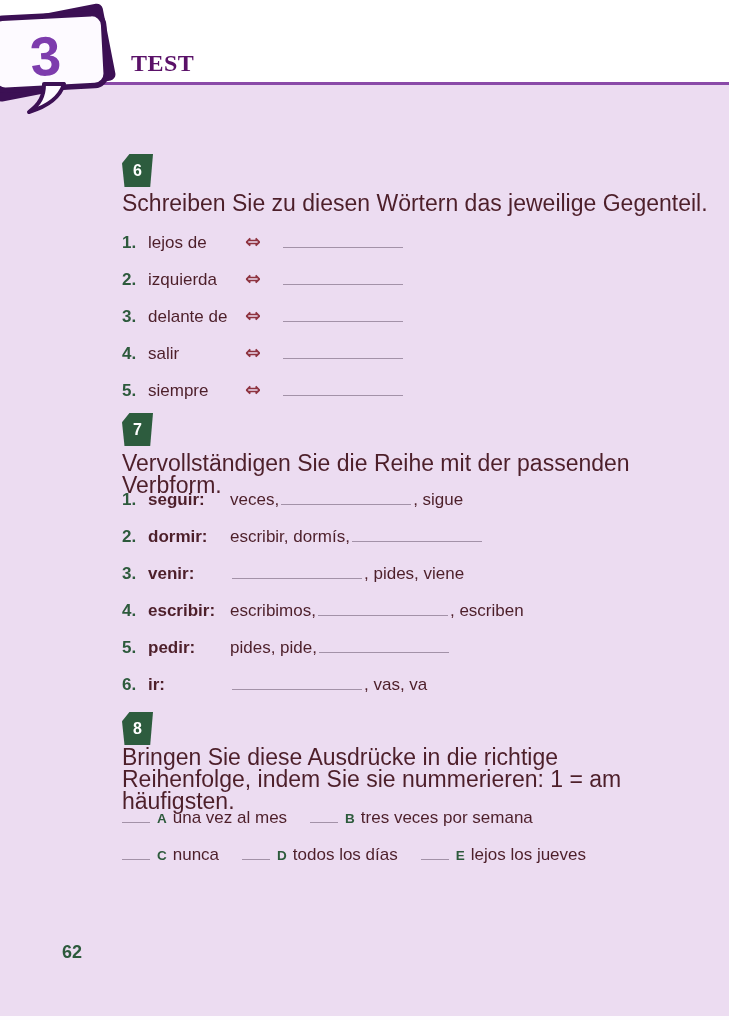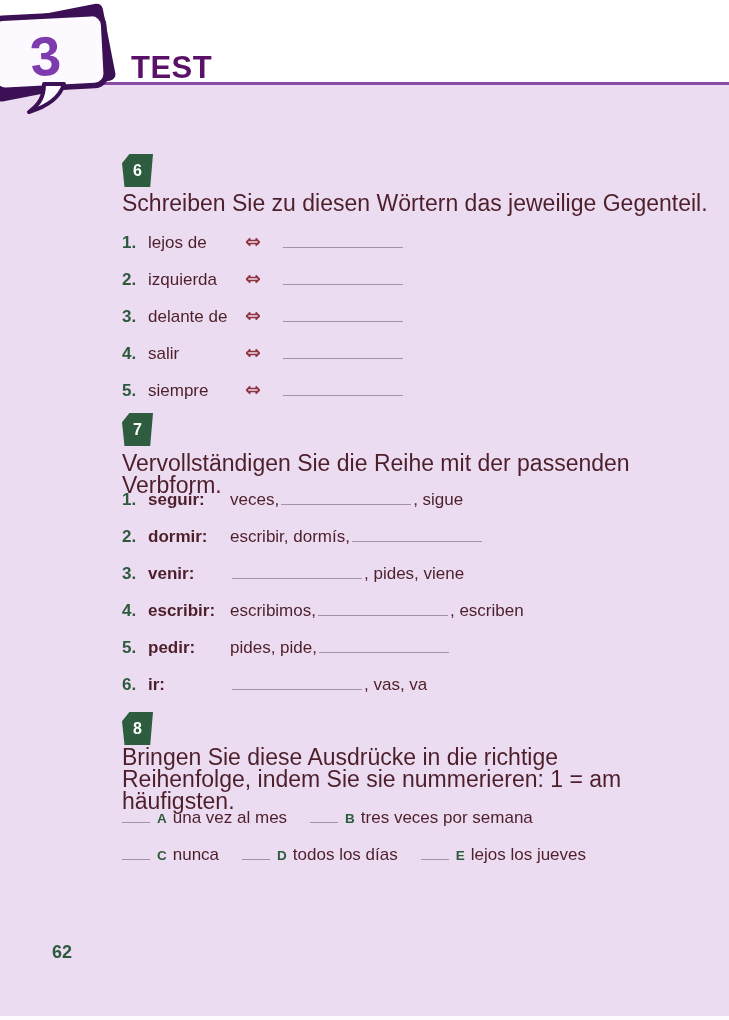--- a/index.html
+++ b/index.html
@@ -18,22 +18,23 @@
   .header-rule{
     position:absolute;left:0;top:82px;width:729px;height:3px;
     background:#8a4aa8;
   }
   .bubble-wrap{
     position:absolute;left:-8px;top:0;width:140px;height:120px;
     z-index:3;
   }
   .page-title{
     position:absolute;left:131px;top:50px;
-    font-size:31px;font-weight:bold;color:#5a1168;
+    font-size:24px;font-weight:bold;color:#5a1168;
     letter-spacing:0.5px;
+    font-family:Liberation Serif, serif;
   }
   
   .badge{
     position:absolute;left:122px;width:31px;height:33px;
     background:#2d5c3e;
     clip-path:polygon(24% 0, 100% 0, 91% 100%, 8% 100%, 0 28%);
     color:#ffffff;font-weight:bold;font-size:16px;
     display:flex;align-items:center;justify-content:center;
   }
   
@@ -60,21 +61,21 @@
     height:2px;vertical-align:-3px;
   }
   .blank6{width:120px;}
   .blank7{width:130px;margin:0 2px;}
   .blank8{width:28px;margin-right:7px;}
   .item8{display:inline-flex;align-items:baseline;margin-right:23px;}
   .letter8{
     font-size:13.5px;font-weight:bold;color:#2d5a3c;margin-right:6px;
   }
   .page-number{
-    position:absolute;left:52px;top:942px;
+    position:absolute;left:62px;top:942px;
     font-size:18px;font-weight:bold;color:#2d5a3c;
   }
   .bottom-edge{
     position:absolute;left:0;bottom:0;width:729px;height:4px;background:#fdfbfe;
   }
 </style>
 </head>
 <body>
 
 <div class="page">

